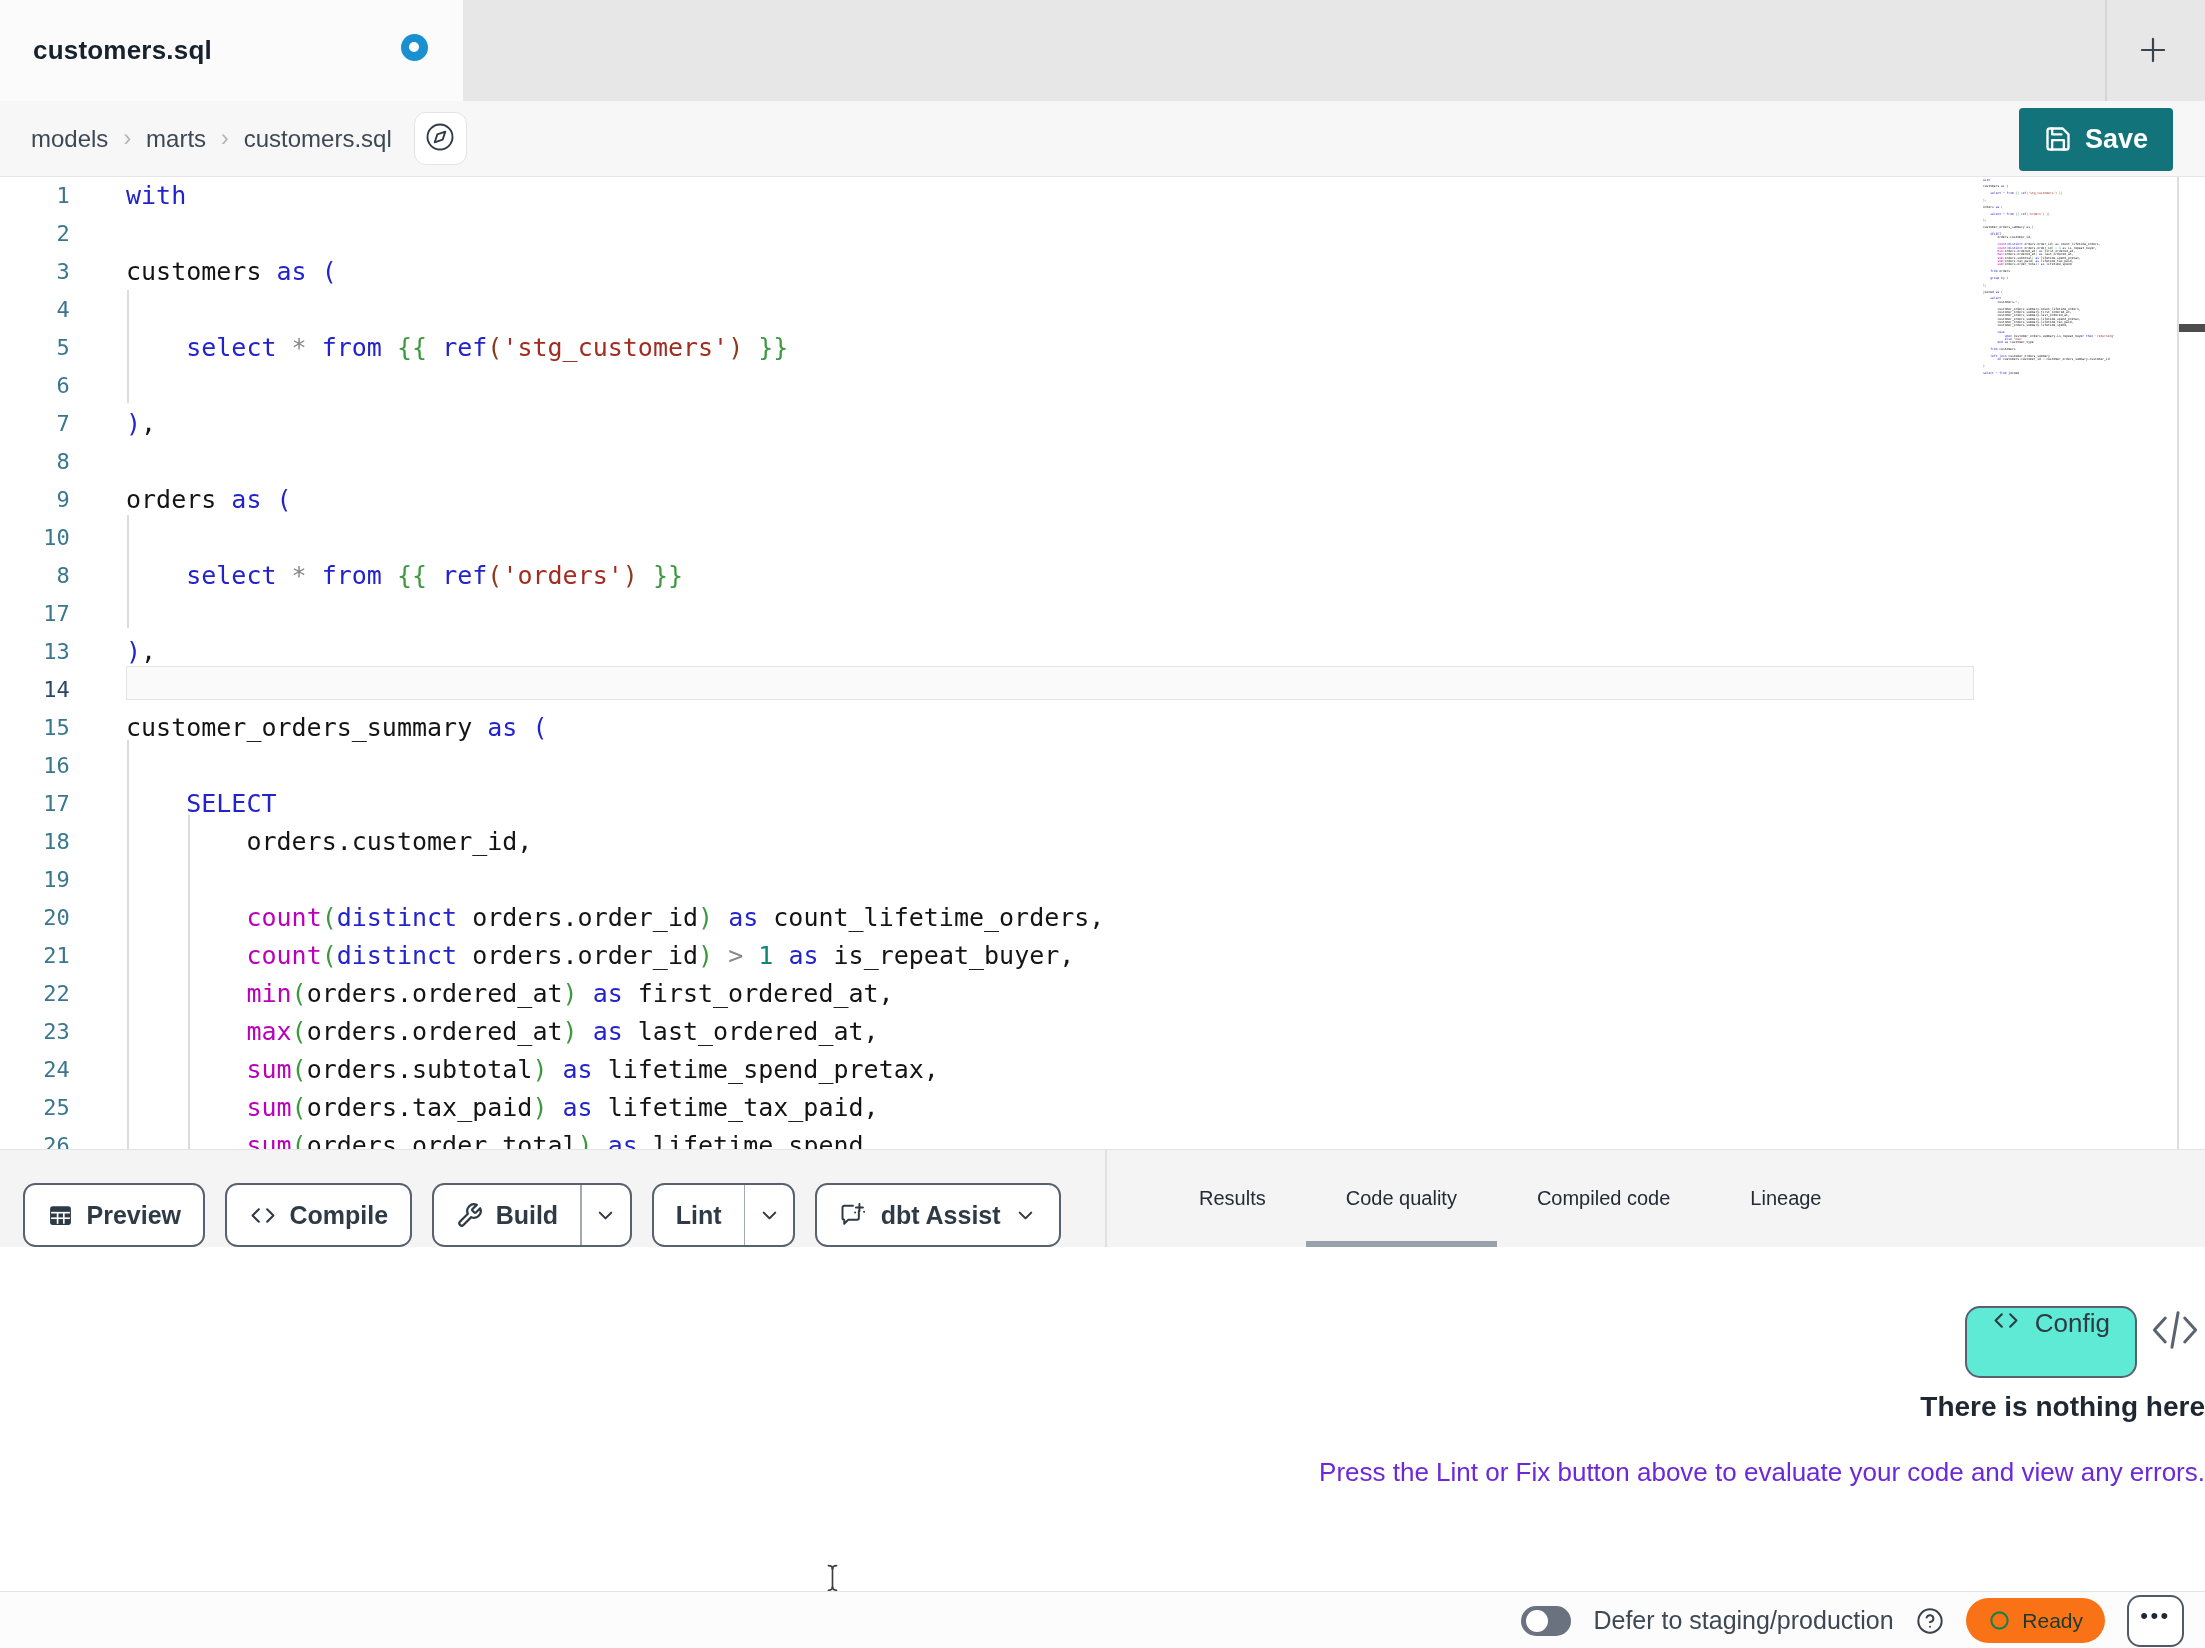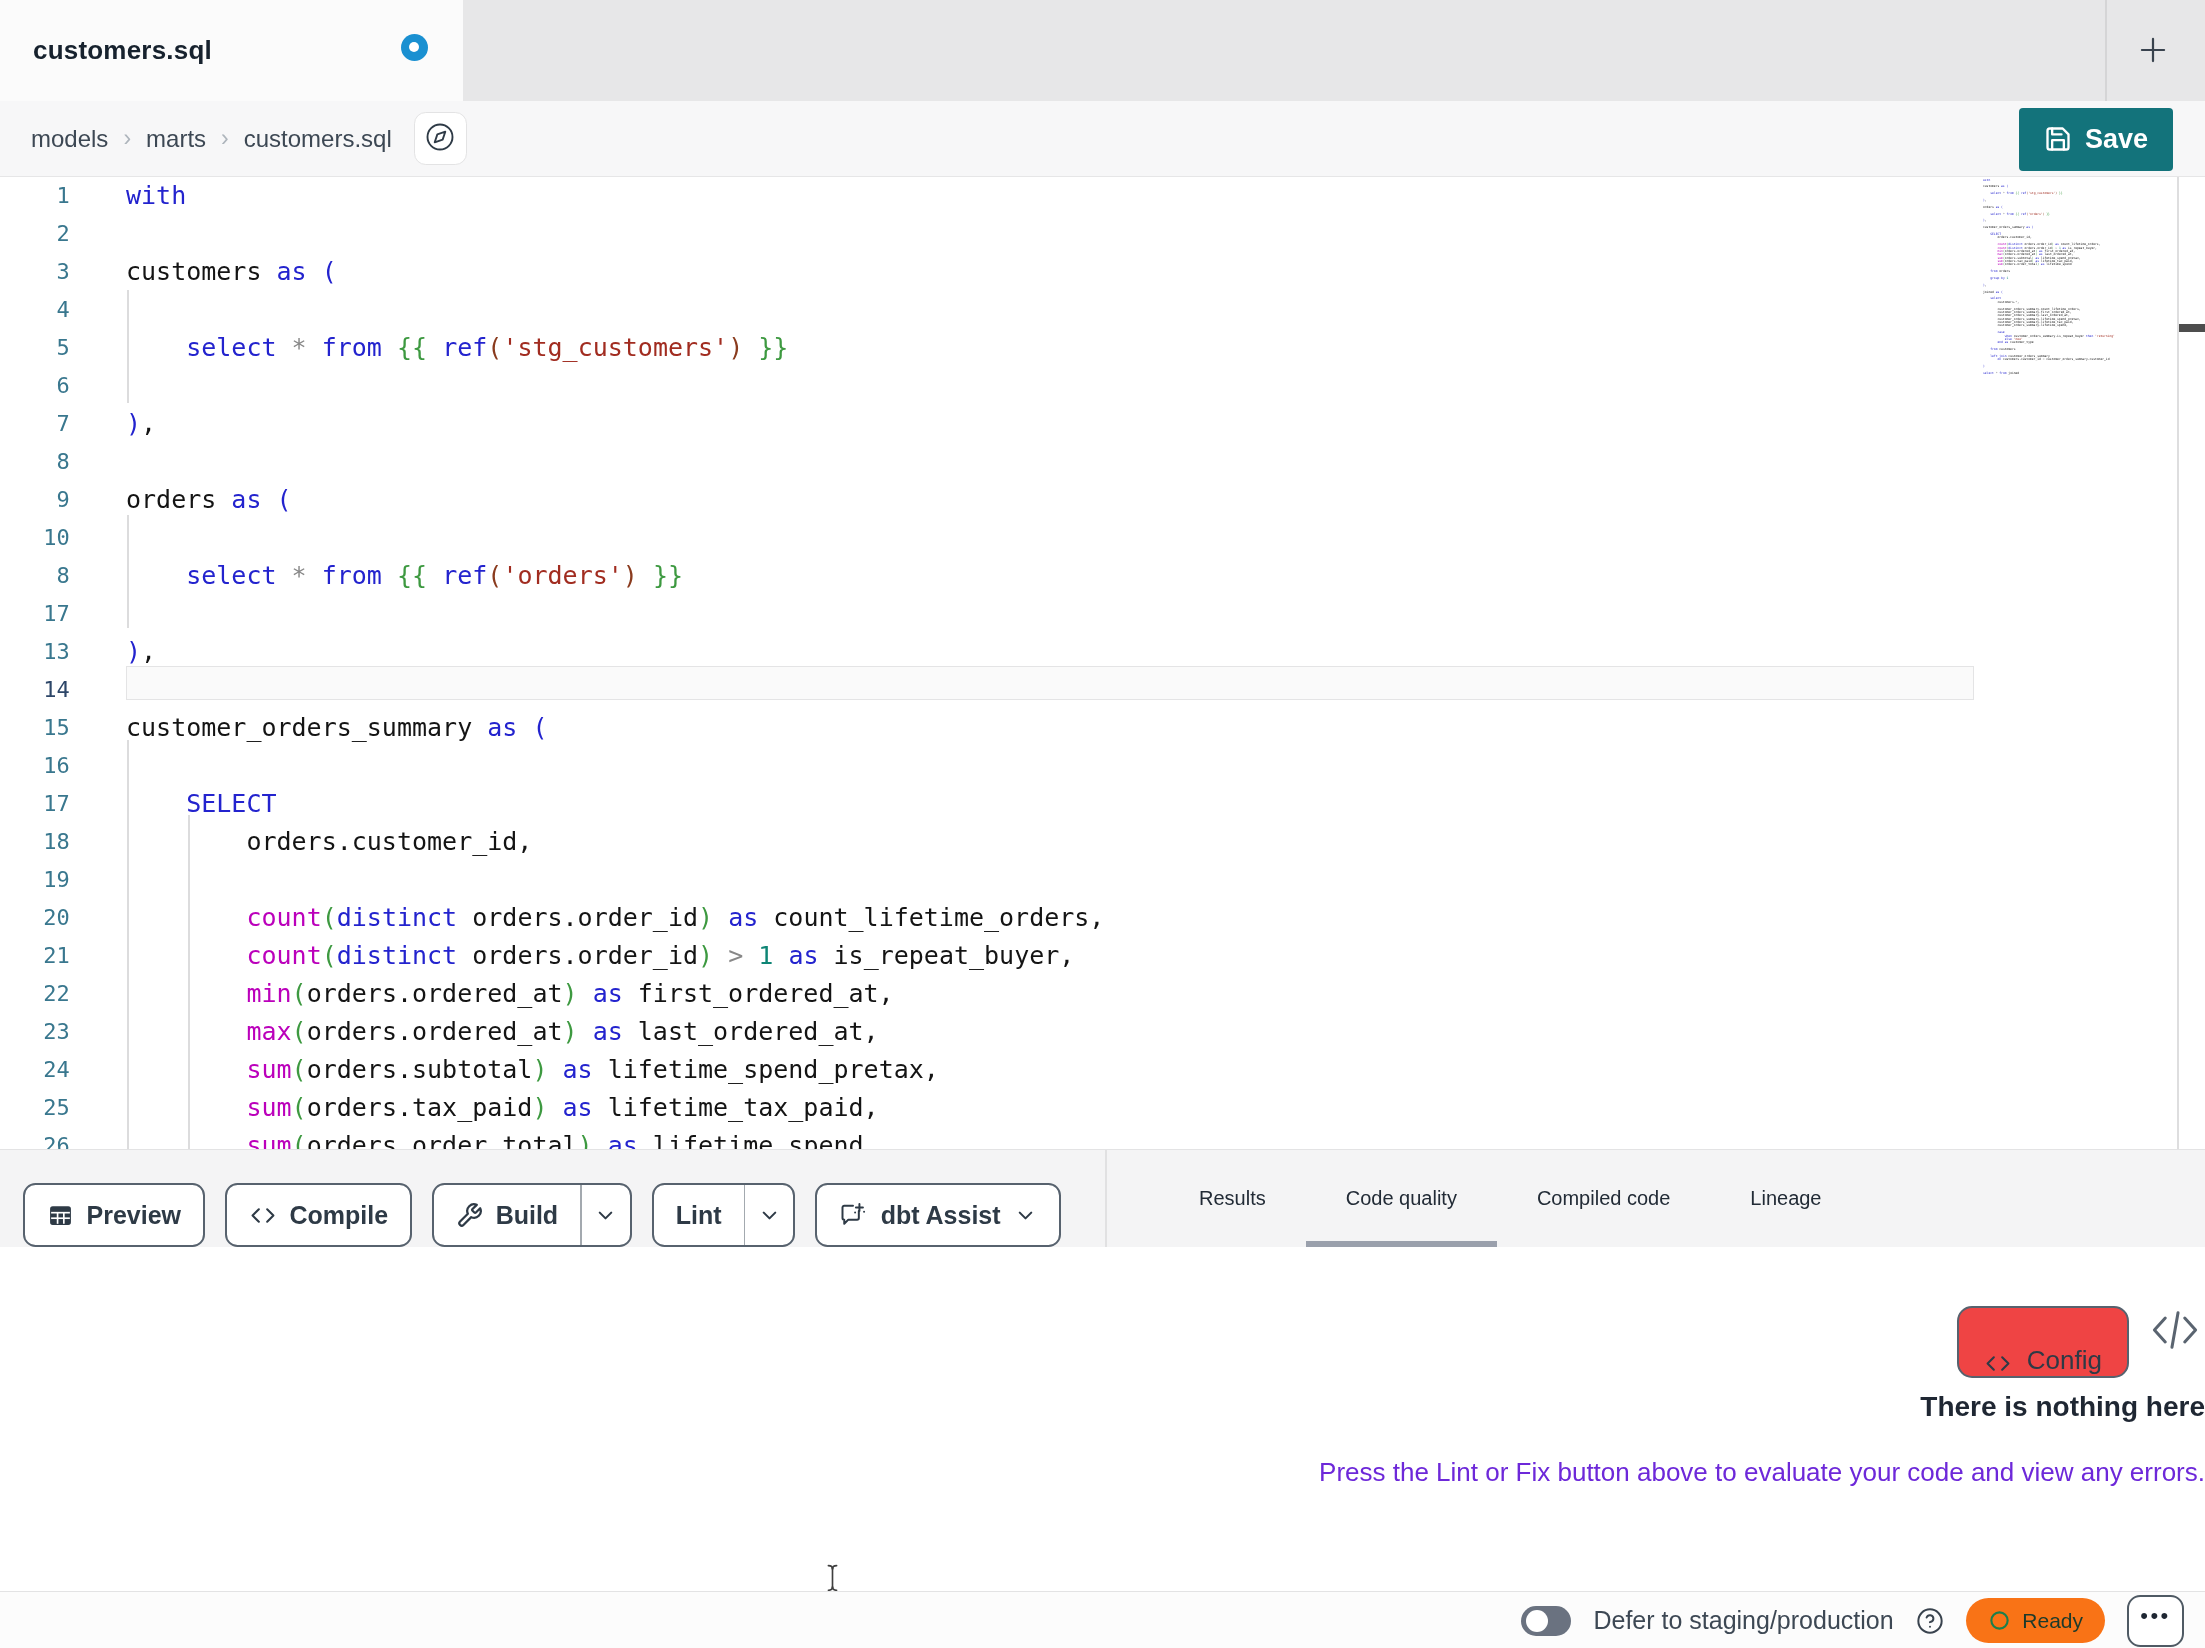--- a/index.html
+++ b/index.html
@@ -108,23 +108,23 @@
     position:relative; height:100%; display:flex; align-items:center; padding:0 40px;
     font-size:20px; color:#222B36; cursor:pointer; white-space:nowrap;
   }
   .rtab.active::after {
     content:""; position:absolute; left:0; right:0; bottom:0; height:5.8px; background:#9AA0AC;
   }
 
   
   .panel { position:absolute; left:0; top:1247px; width:2205px; height:344px; background:#fff; }
   .config-btn {
-    position:absolute; right:76px; top:59px; height:72px; padding:0 25px;
-    background:#ef4444; border:2.1px solid #57626E; border-radius:15px;
-    display:flex; align-items:flex-end; gap:15px; color:#2E3A46; font-size:26px;
+    position:absolute; right:68px; top:59px; height:72px; padding:0 25px;
+    background:#5eead4; border:2.1px solid #57626E; border-radius:15px;
+    display:flex; align-items:flex-start; gap:15px; color:#2E3A46; font-size:26px;
     font-family:"Liberation Sans", sans-serif; cursor:pointer;
   }
   .empty-state { position:absolute; left:0; top:0; width:100%; height:100%; text-align:right; }
   .empty-icon { margin-top:57px; color:#5A6470; }
   .empty-title { margin-top:32px; font-size:28px; font-weight:bold; color:#1F2733; }
   .empty-sub { margin-top:34px; font-size:26px; color:#6d28d9; }
 
   
   .ibeam { position:absolute; left:825px; top:1564px; color:#3F3F3F; }
 

